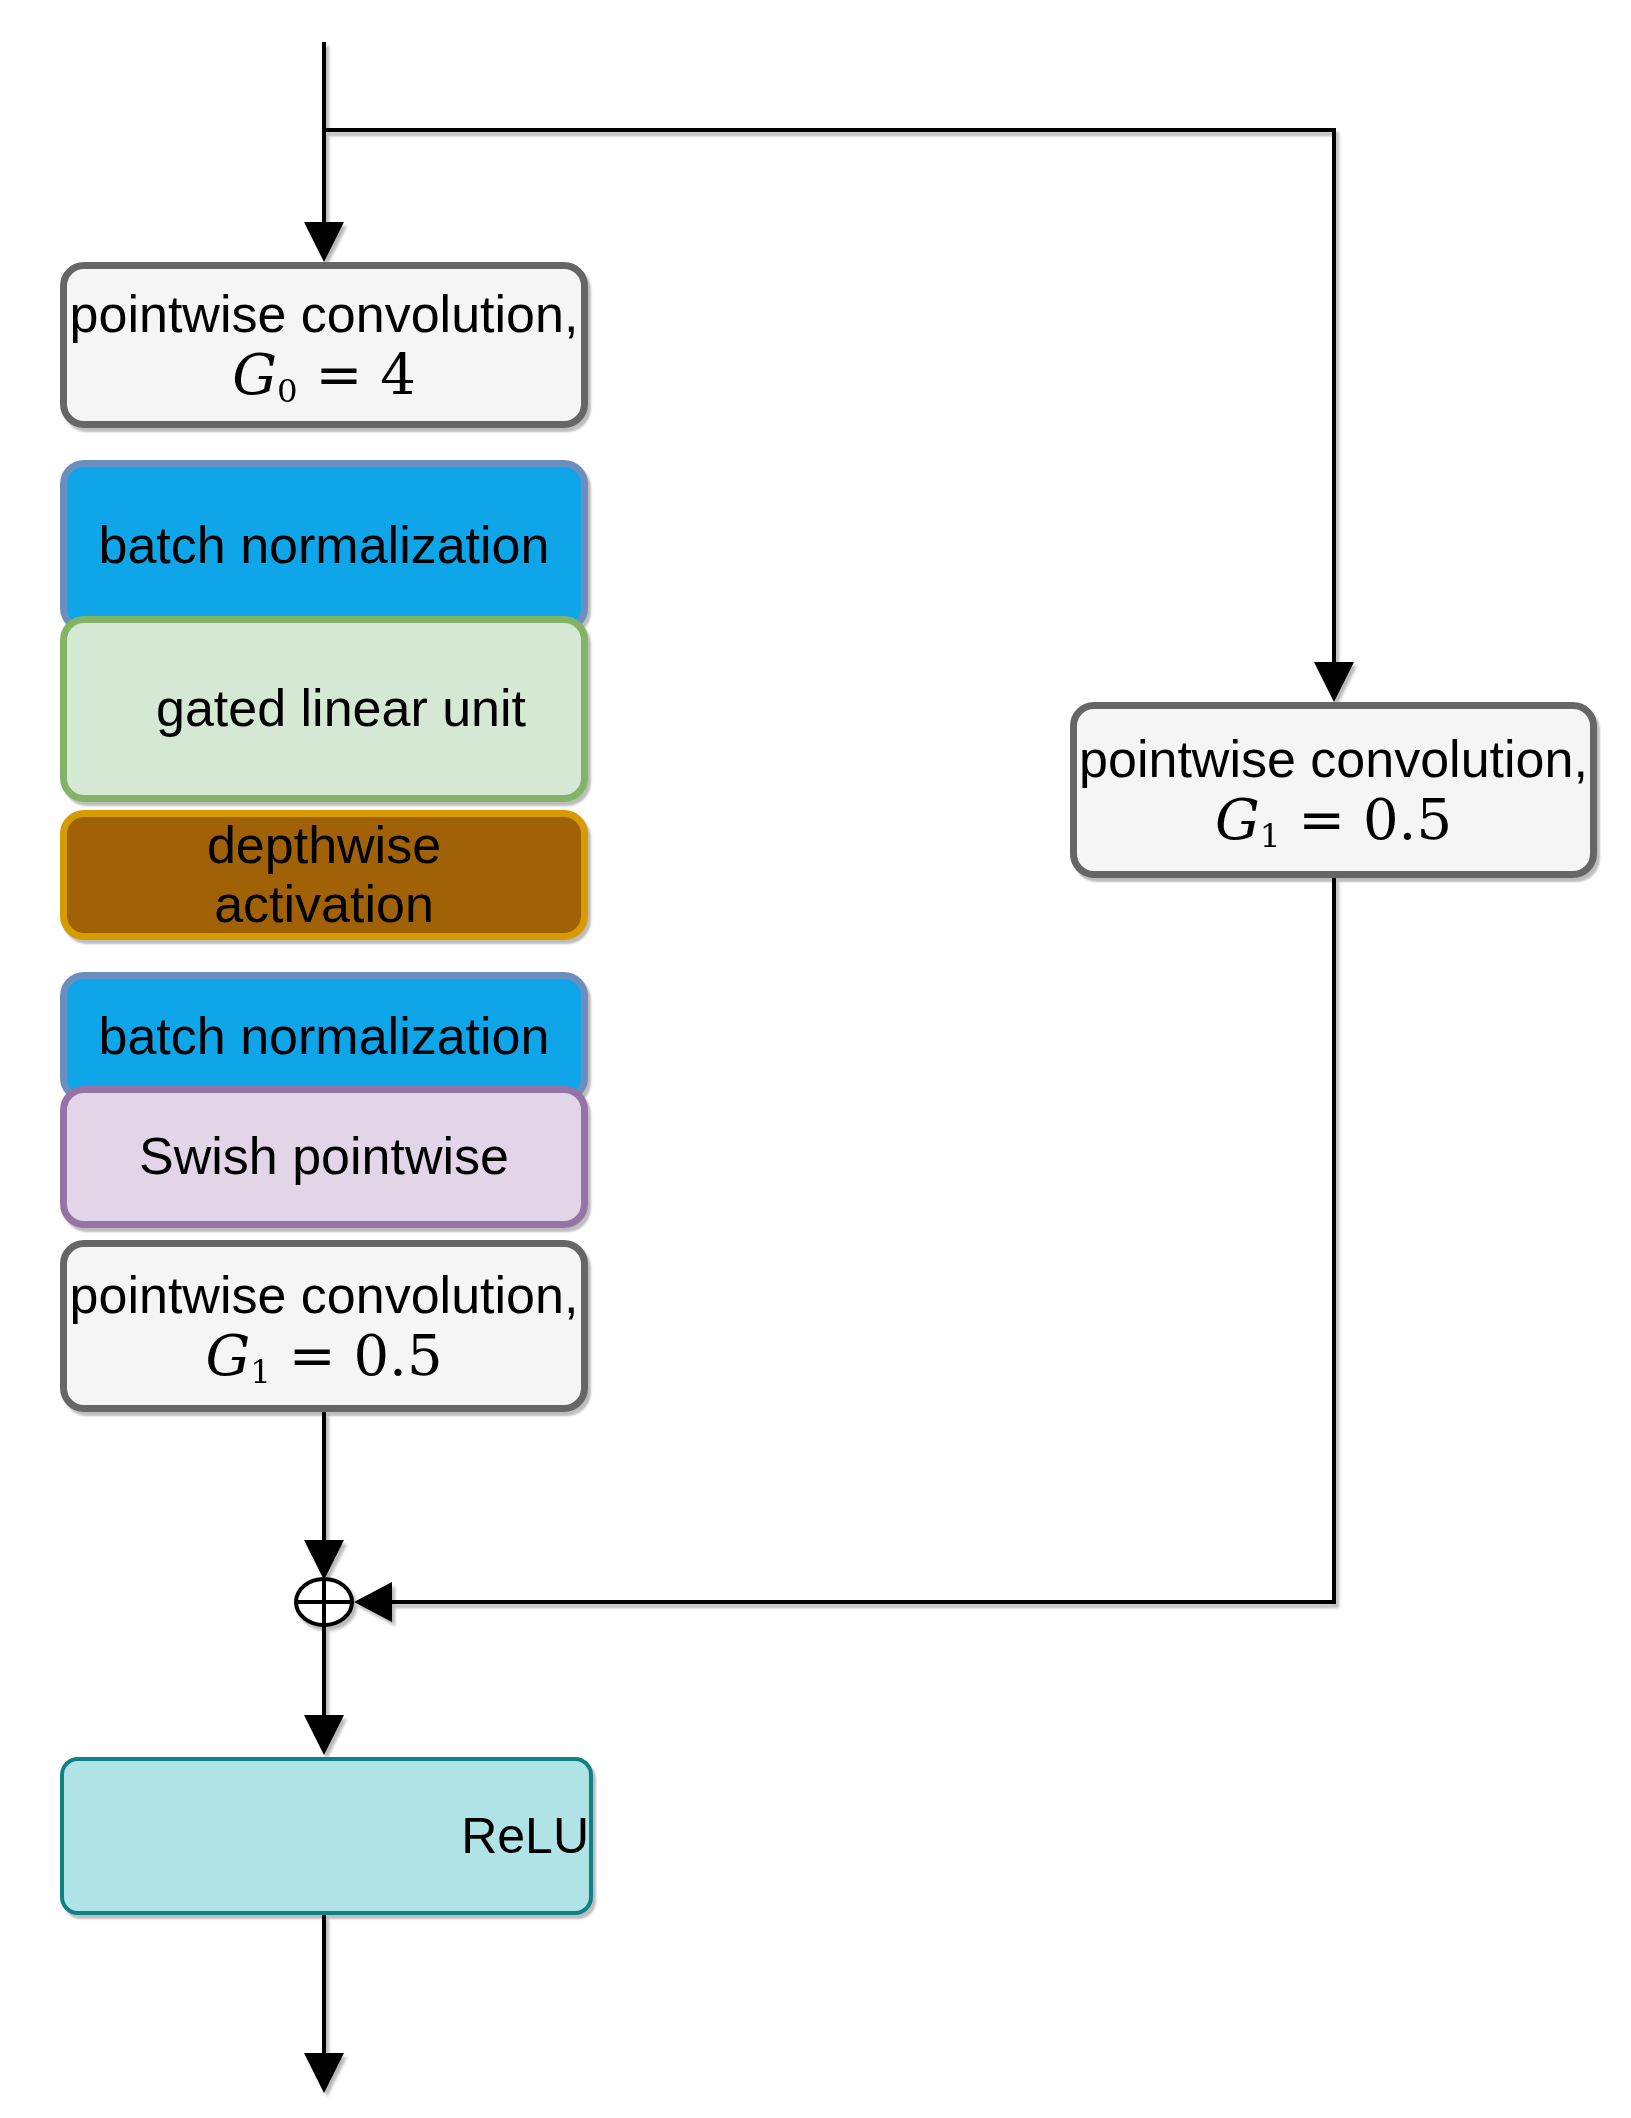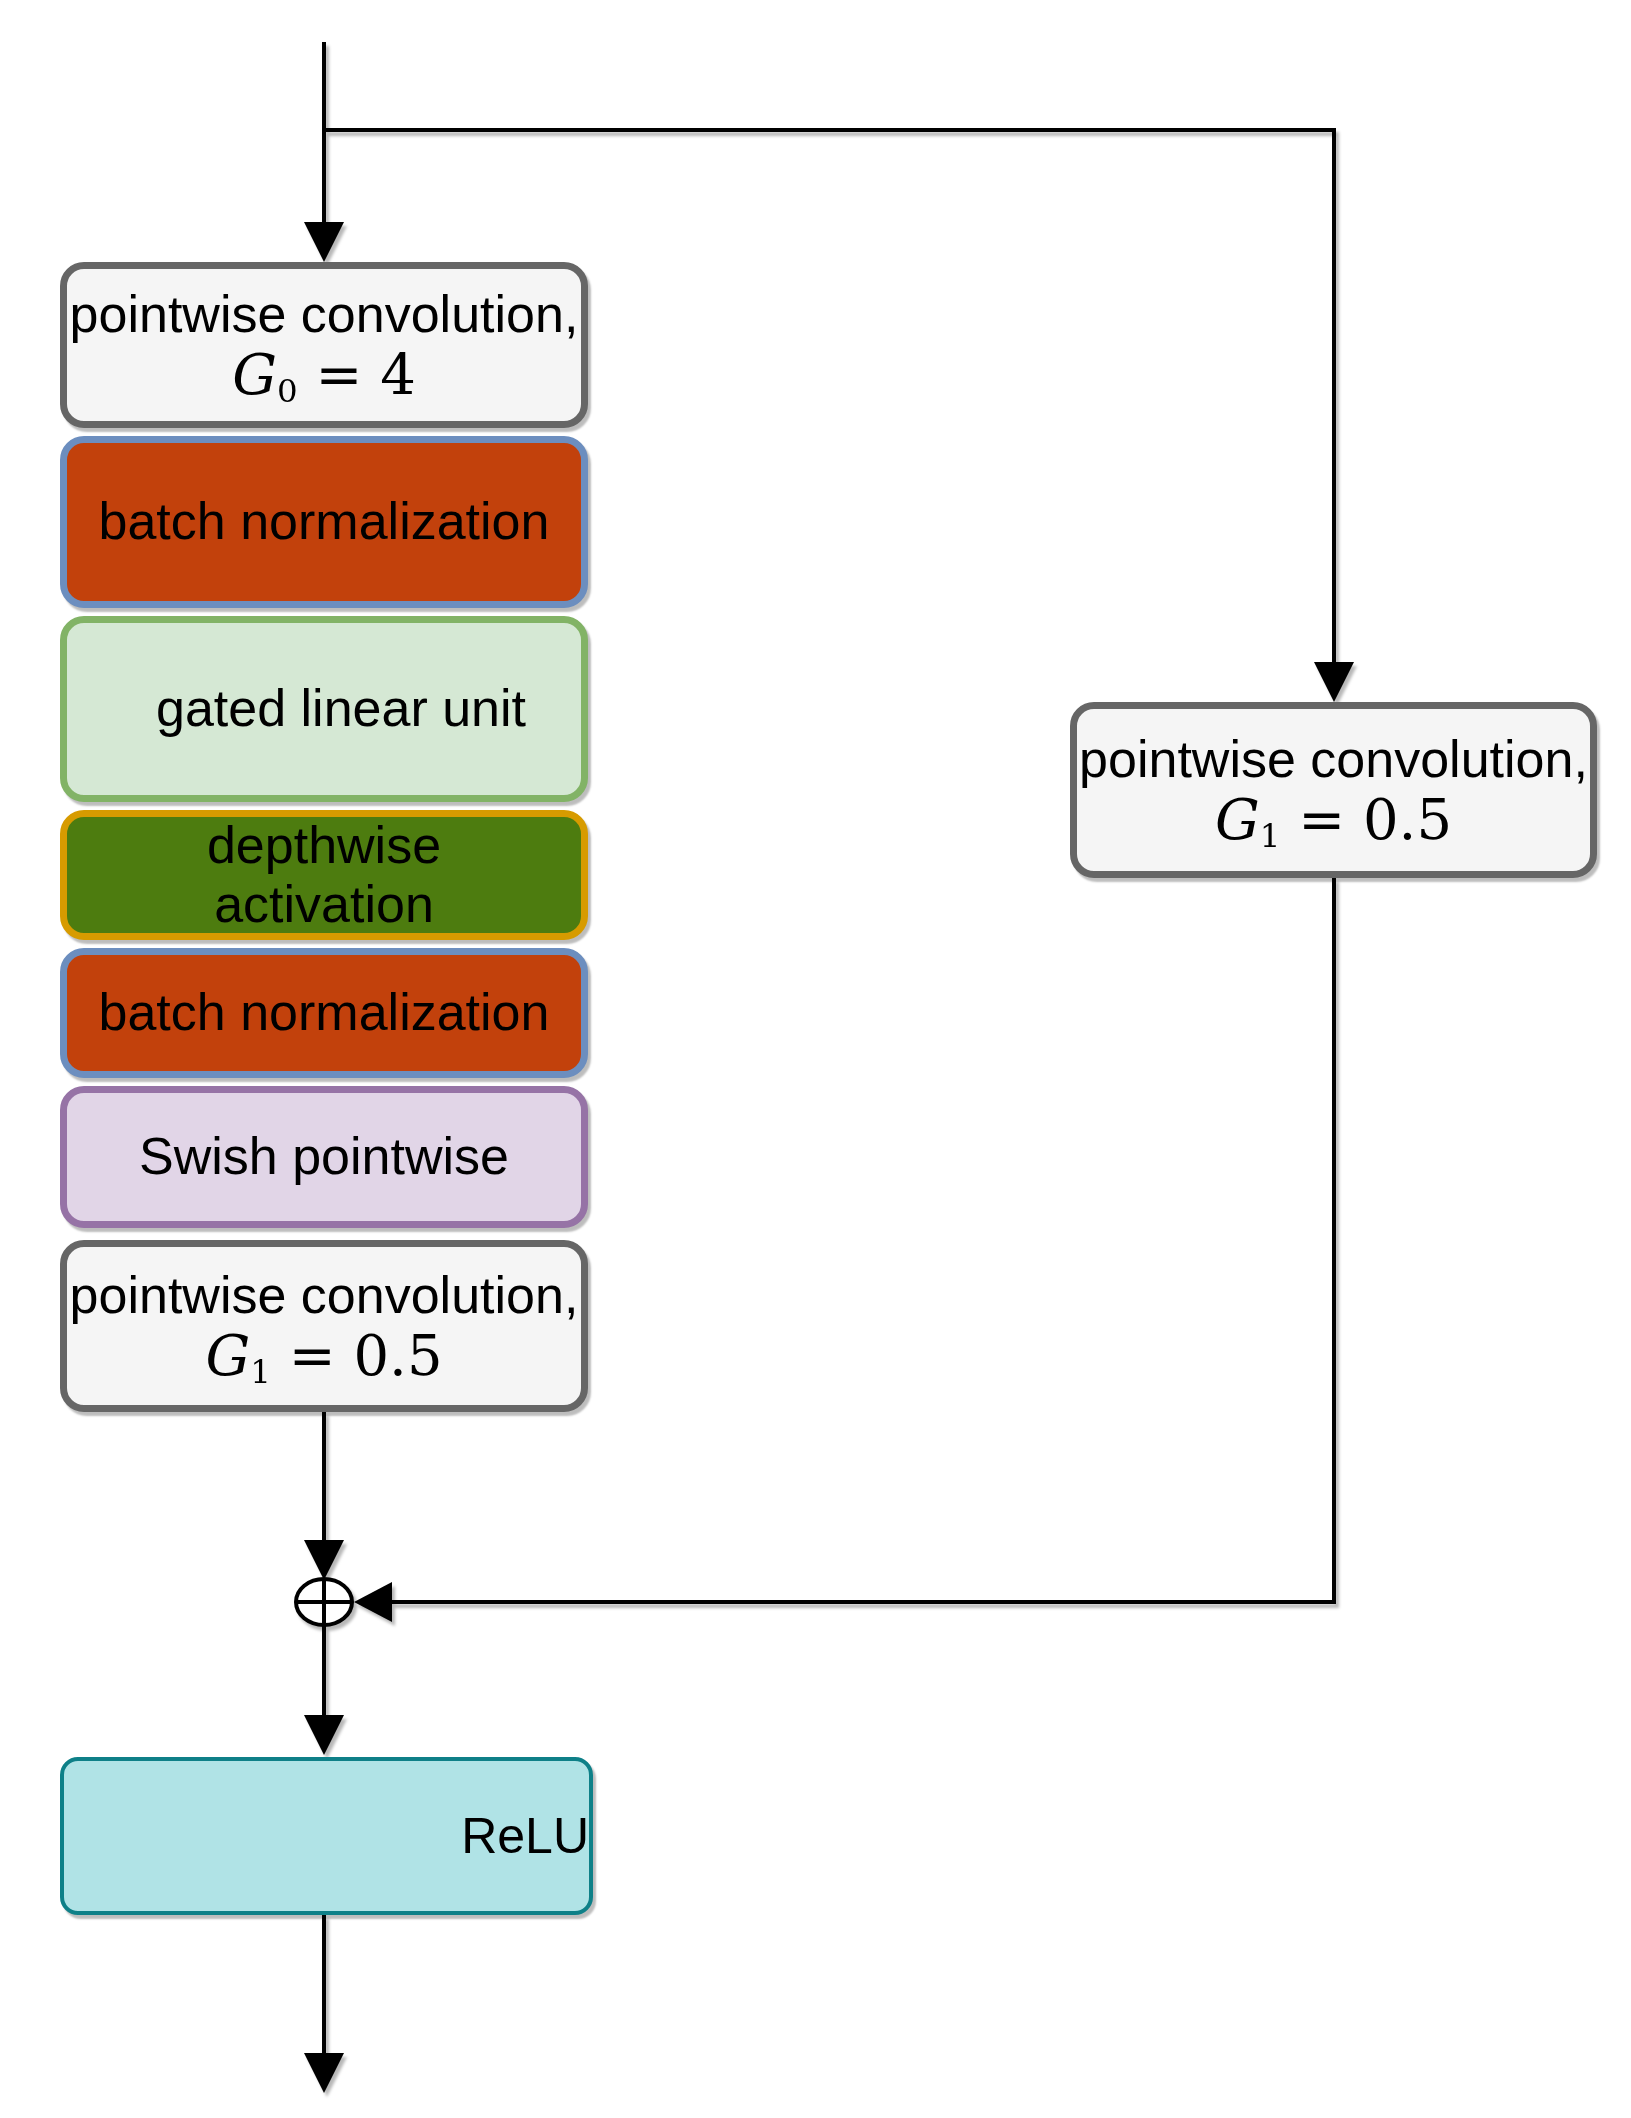--- a/index.html
+++ b/index.html
@@ -22,23 +22,23 @@
     border:7px solid #737373;
     border-radius:24px;
     text-align:center;
     color:#000;
     font-size:52px;
     line-height:1.14;
     box-shadow:3px 4px 2px rgba(0,0,0,0.26);
     background:#fff;
   }
   .node.gray  {background:#f5f5f5;border-color:#666666;}
-  .node.blue  {background:#c2410c;border-color:#6c8ebf;}
+  .node.blue  {background:#0ea5e9;border-color:#6c8ebf;margin-top:24px;}
   .node.green {background:#d5e8d4;border-color:#82b366;padding-left:34px;}
-  .node.orange{background:#4d7c0f;border-color:#d79b00;}
+  .node.orange{background:#a16207;border-color:#d79b00;}
   .node.purple{background:#e1d5e7;border-color:#9673a6;}
   .node.teal  {background:#b0e3e6;border-color:#0e8088;border-width:4px;border-radius:18px;font-size:50px;}
   .math{
     font-family:"DejaVu Serif",serif;
     font-size:56px;
     line-height:1.05;
     margin-top:2px;
     white-space:pre;
   }
   .math .var{font-style:italic;}

